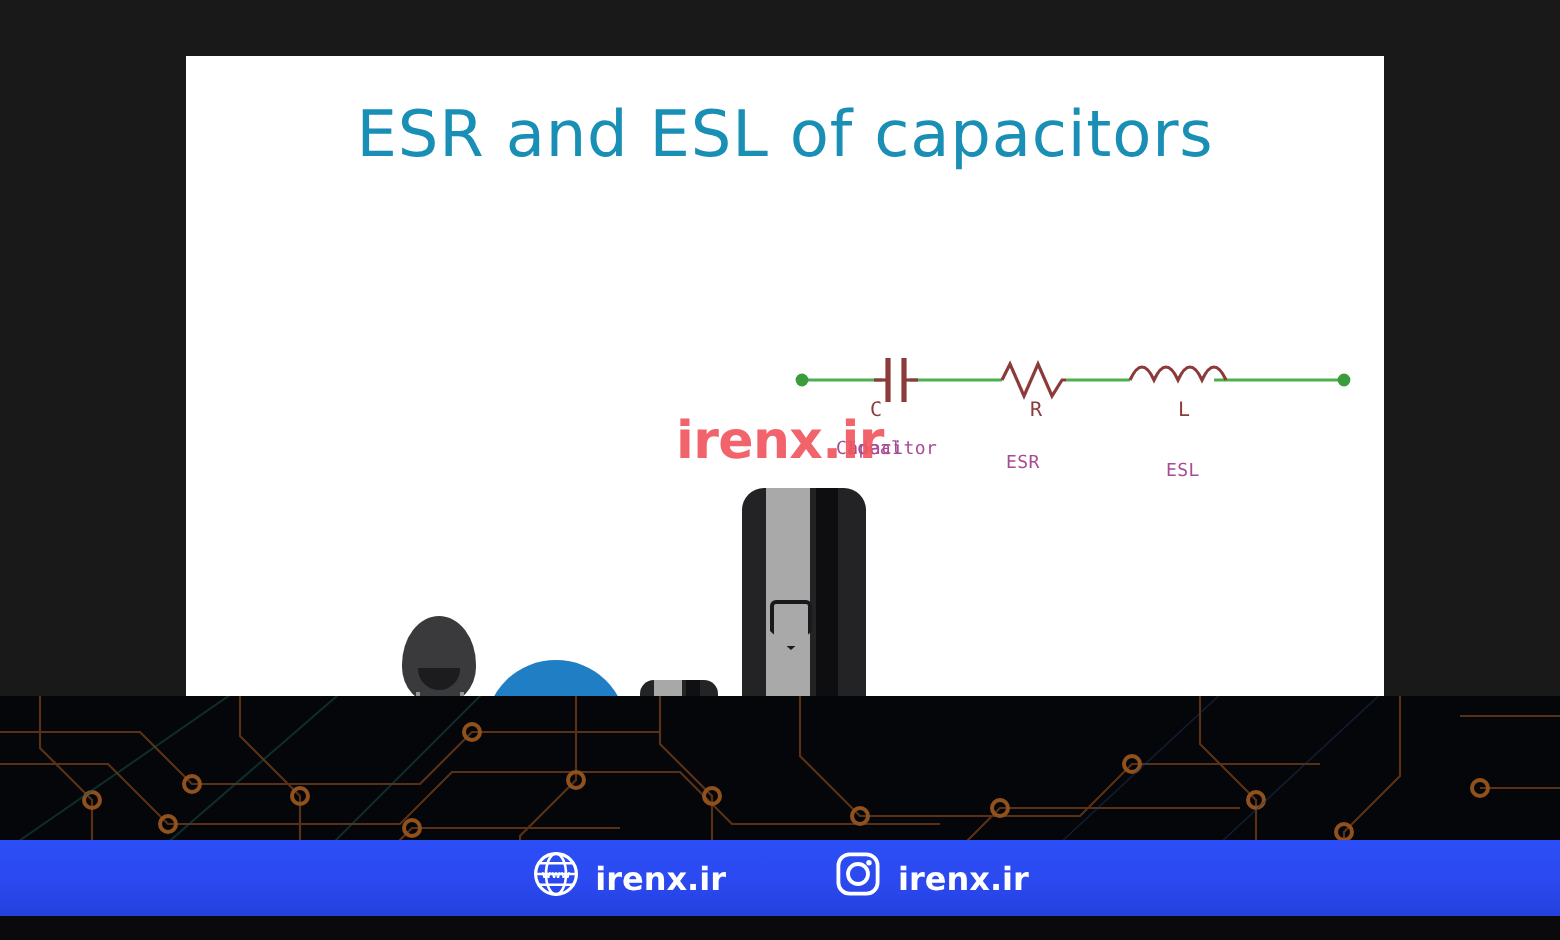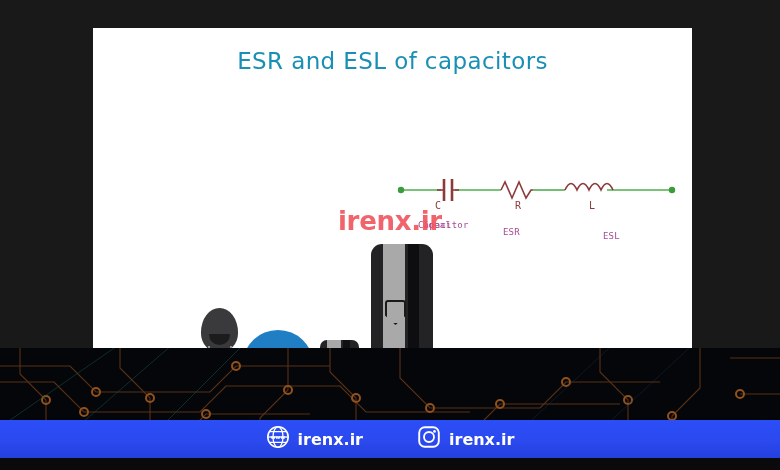--- a/index.html
+++ b/index.html
@@ -33,21 +33,21 @@
     width: 599px; height: 320px;
     background: #ffffff;
     overflow: hidden;
   }
 
   #slide-title {
     position: absolute;
     left: 0; top: 20px;
     width: 599px;
     text-align: center;
-    font-size: 23px;
+    font-size: 32px;
     font-weight: 400;
     letter-spacing: 0.4px;
     color: #1a8fb5;
     font-family: "DejaVu Sans", sans-serif;
   }
 
   
   #cap-group {
     position: absolute;
     left: 0px; top: 90px;
@@ -286,21 +286,21 @@
         <path d="M172,22 q6,-13 12,0 q6,-13 12,0 q6,-13 12,0 q6,-13 12,0" fill="none" stroke="#8c3b3b" stroke-width="1.6"></path>
       </svg>
 
       <span class="sch-ref" style="left:42px;  top:32px;">C</span>
       <span class="sch-ref" style="left:122px; top:32px;">R</span>
       <span class="sch-ref" style="left:196px; top:32px;">L</span>
 
       <span class="sch-label" style="left:30px; top:52px;">Ideal</span>
       <span class="sch-label" style="left:25px; top:52px;">Capacitor</span>
       <span class="sch-label" style="left:110px;top:59px;text-align:center;">ESR</span>
-      <span class="sch-label" style="left:190px;top:63px;margin-left:20px;">ESL</span>
+      <span class="sch-label" style="left:190px;top:63px;">ESL</span>
     </div>
 
     <div id="watermark">irenx.ir</div>
   </div>
 
   <div id="board">
     <svg id="board-traces" viewBox="0 0 780 122" preserveAspectRatio="none">
       <g stroke="#8a4a1e" stroke-width="1.1" fill="none" opacity="0.85">
         <path d="M-10,18 L70,18 L96,44 L210,44 L236,18 L330,18"></path>
         <path d="M-10,34 L54,34 L84,64 L200,64 L226,38 L340,38 L366,64 L470,64"></path>

